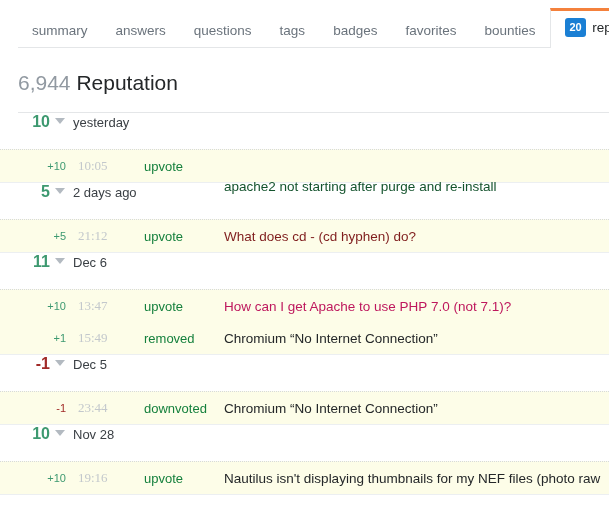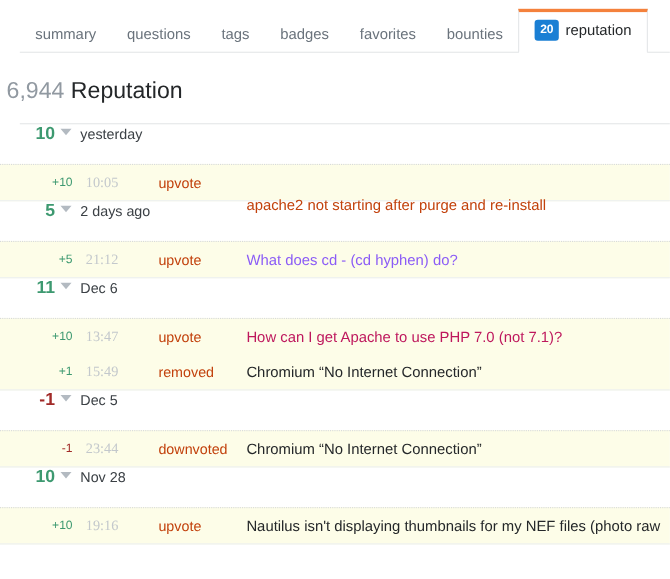--- a/index.html
+++ b/index.html
@@ -82,21 +82,21 @@
     font-weight: bold;
     line-height: 1;
     padding: 4px 5px 4px 5px;
     border-radius: 3px;
     letter-spacing: -0.2px;
   }
   .tab-label { display: inline-block; }
 
   
   .rep-head {
-    margin: 22px 0 0 6px;
+    margin: 22px 0 0 18px;
     font-size: 21px;
     font-weight: normal;
     line-height: 1.2;
   }
   .rep-count {
     color: #9199a1;
   }
   .rep-title {
     color: #242729;
   }
@@ -171,21 +171,21 @@
     padding-left: 8px;
     font-size: 13px;
     color: #c3c8cc;
     box-sizing: border-box;
     font-family: Liberation Serif, serif;
   }
   .cell-action {
     width: 80px;
     flex: 0 0 auto;
     font-size: 13px;
-    color: #c2410c;
+    color: #15803d;
     box-sizing: border-box;
   }
   .cell-title {
     flex: 1 1 auto;
     font-size: 13.5px;
     color: #242729;
     white-space: nowrap;
     overflow: hidden;
     box-sizing: border-box;
   }
@@ -195,20 +195,23 @@
 
 <div class="page">
 
   <nav class="tabbar">
     <div class="tabbar-rule"></div>
     <div id="tabs-container" style="display:flex;align-items:flex-end;">
         <a class="tab">
           <span class="tab-label">summary</span>
         </a>
         <a class="tab">
+          <span class="tab-label">answers</span>
+        </a>
+        <a class="tab">
           <span class="tab-label">questions</span>
         </a>
         <a class="tab">
           <span class="tab-label">tags</span>
         </a>
         <a class="tab">
           <span class="tab-label">badges</span>
         </a>
         <a class="tab">
           <span class="tab-label">favorites</span>
@@ -233,34 +236,34 @@
       <div class="group-head">
         <span class="group-value">10</span>
         <span class="caret"></span>
         <span class="group-date">yesterday</span>
       </div>
       <div class="group-rows">
         <div class="row">
           <span class="cell-value">+10</span>
           <span class="cell-time">10:05</span>
           <span class="cell-action">upvote</span>
-          <a class="cell-title" style="text-decoration: none; color: #c2410c; margin-top: 40px;">apache2 not starting after purge and re-install</a>
+          <a class="cell-title" style="text-decoration: none; color: #14532d; margin-top: 40px;">apache2 not starting after purge and re-install</a>
         </div>
       </div>
       <div class="group-head">
         <span class="group-value">5</span>
         <span class="caret"></span>
         <span class="group-date">2 days ago</span>
       </div>
       <div class="group-rows">
         <div class="row">
           <span class="cell-value">+5</span>
           <span class="cell-time">21:12</span>
           <span class="cell-action">upvote</span>
-          <a class="cell-title" style="text-decoration: none; color: #8b5cf6;">What does cd - (cd hyphen) do?</a>
+          <a class="cell-title" style="text-decoration: none; color: #7f1d1d;">What does cd - (cd hyphen) do?</a>
         </div>
       </div>
       <div class="group-head">
         <span class="group-value">11</span>
         <span class="caret"></span>
         <span class="group-date">Dec 6</span>
       </div>
       <div class="group-rows">
         <div class="row">
           <span class="cell-value">+10</span>

